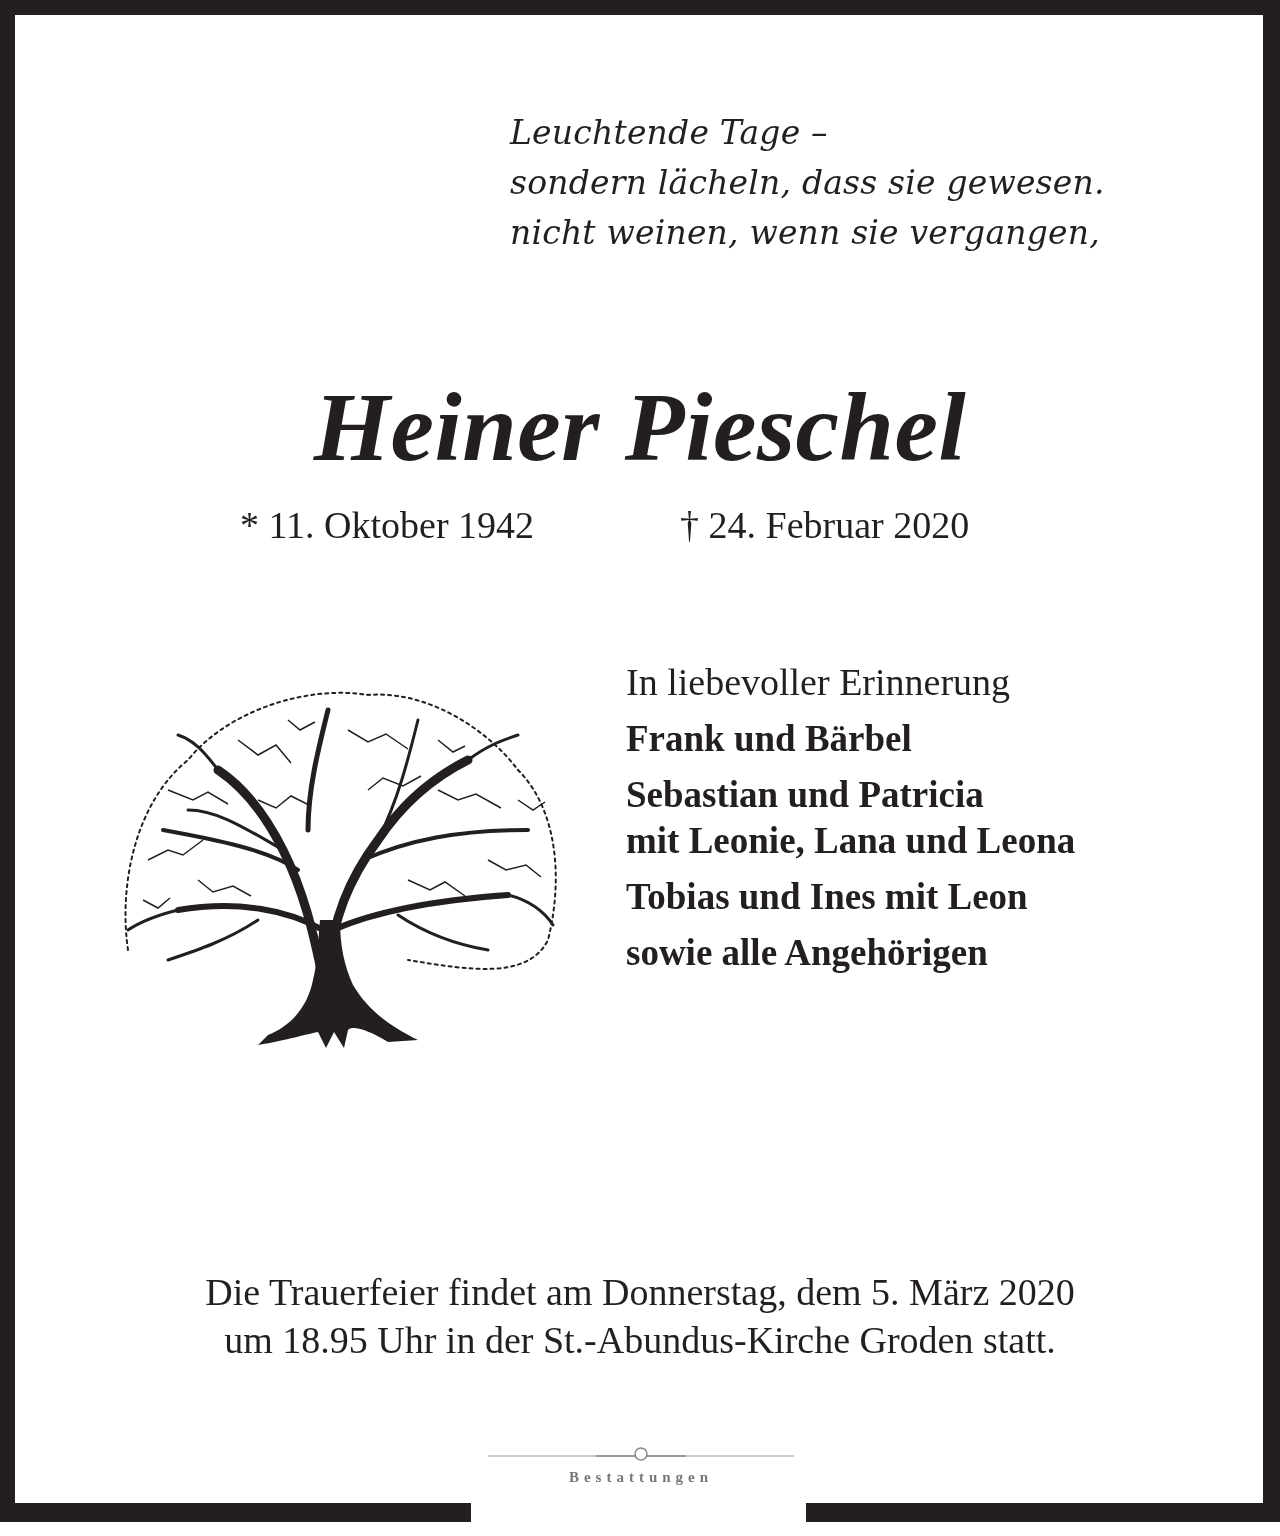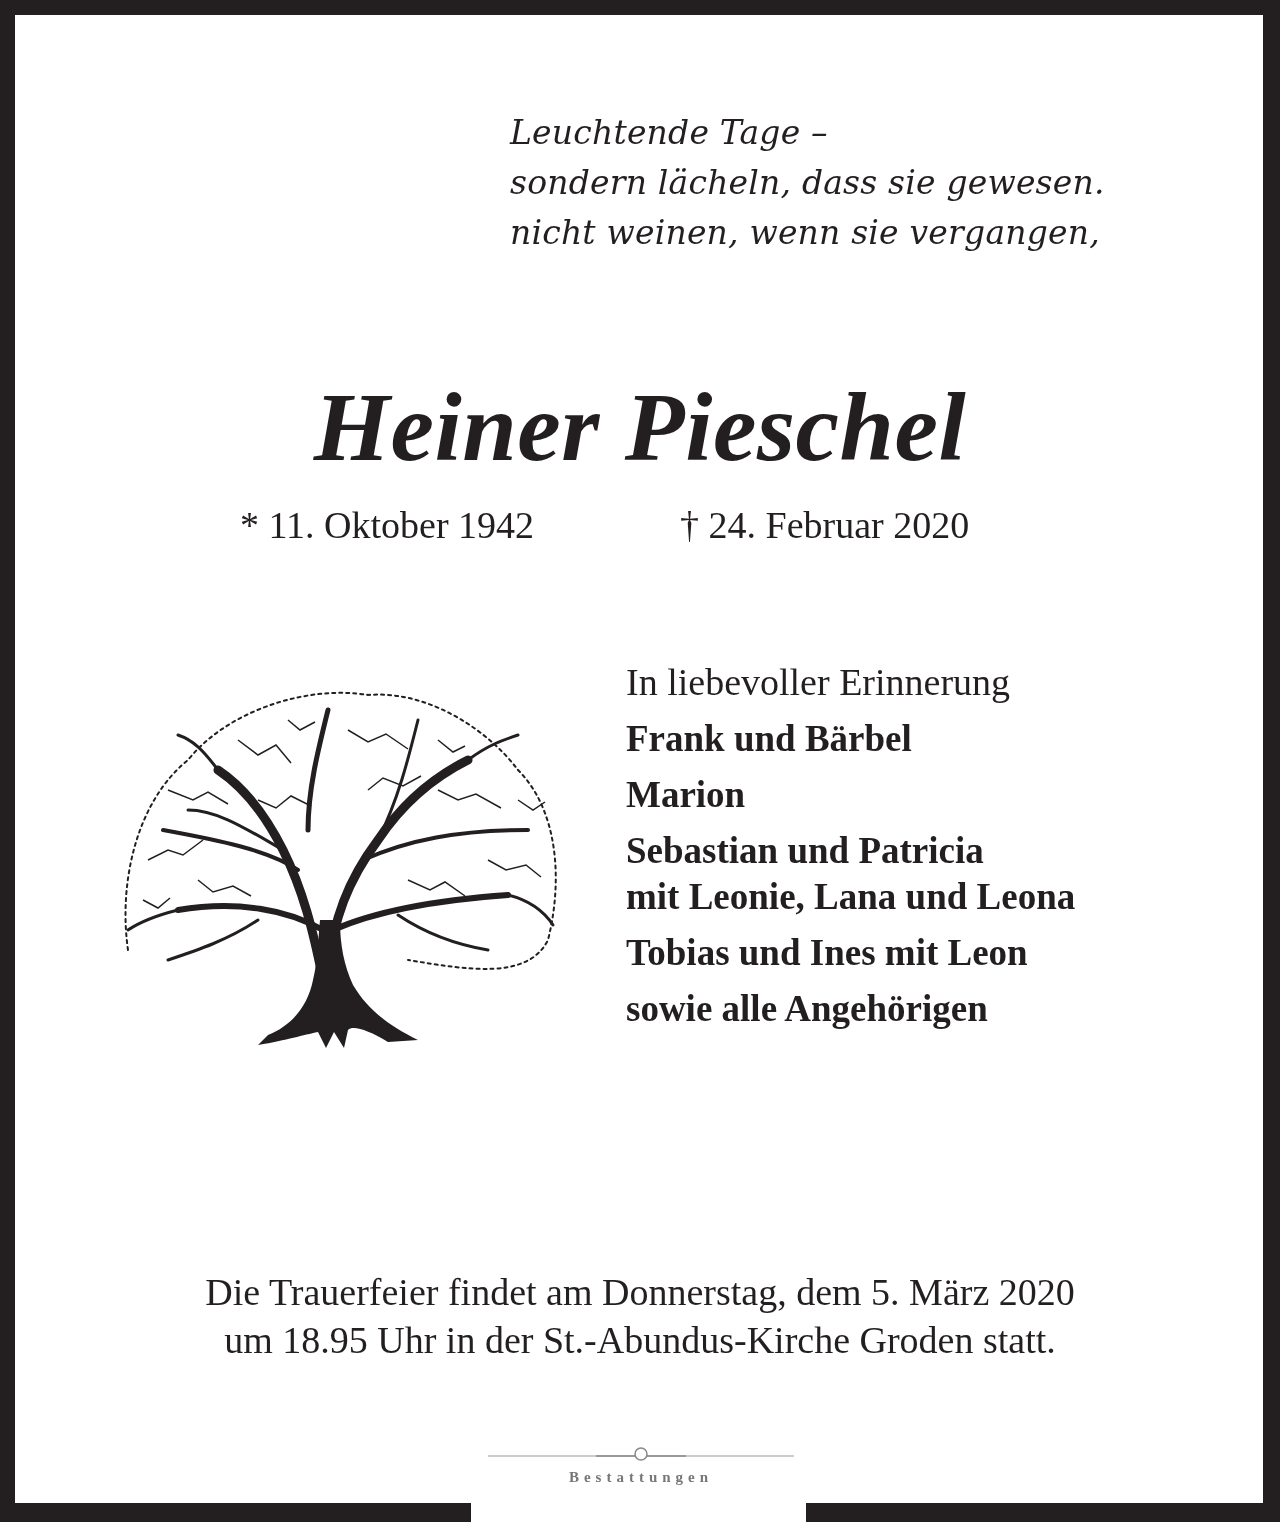--- a/index.html
+++ b/index.html
@@ -81,21 +81,20 @@
       <path d="M40 180 l20 -10 l15 5 l20 -15 M60 110 l25 10 l15 -8 l20 12 M130 60 l20 15 l18 -10 l15 18 M240 50 l20 12 l18 -8 l22 15 M330 110 l20 10 l18 -6 l25 14 M380 180 l18 10 l20 -5 l15 12 M90 200 l15 12 l20 -6 l18 10 M300 200 l22 10 l15 -8 l20 14 M150 120 l18 8 l15 -12 l20 10 M260 110 l15 -12 l20 8 l18 -10 M35 220 l15 8 l12 -10 M410 120 l15 10 l12 -8 M180 40 l12 10 l15 -8 M330 60 l15 12 l12 -6"></path>
     </g>
 
     <path d="M205 300 C210 280 210 260 212 240 L232 240 C232 265 236 285 245 305 C260 330 280 345 310 360 L280 362 C260 350 245 345 240 350 L236 368 L226 352 L218 368 L210 352 C195 355 180 360 150 365 L160 355 C185 345 200 325 205 300 Z" fill="#231f20"></path>
   </svg>
 </div>
 
 <div class="mourners">
   <div class="intro">In liebevoller Erinnerung</div>
   <div class="mline">Frank und Bärbel</div>
-  <div class="mline gap">Marion</div>
   <div class="mline gap">Sebastian und Patricia</div>
   <div class="mline">mit Leonie, Lana und Leona</div>
   <div class="mline gap">Tobias und Ines mit Leon</div>
   <div class="mline gap">sowie alle Angehörigen</div>
 </div>
 
 <div class="ceremony">
   <div>Die Trauerfeier findet am Donnerstag, dem 5. März 2020</div>
   <div>um 18.95 Uhr in der St.-Abundus-Kirche Groden statt.</div>
 </div>

